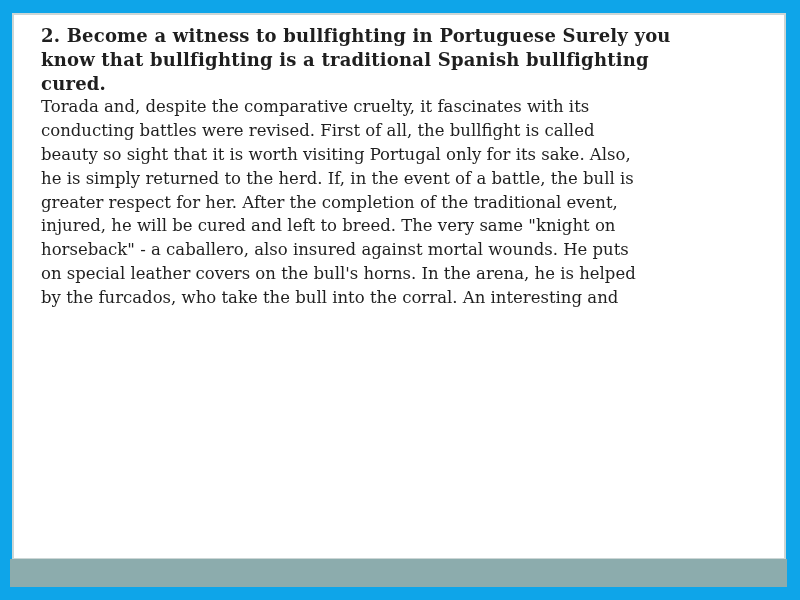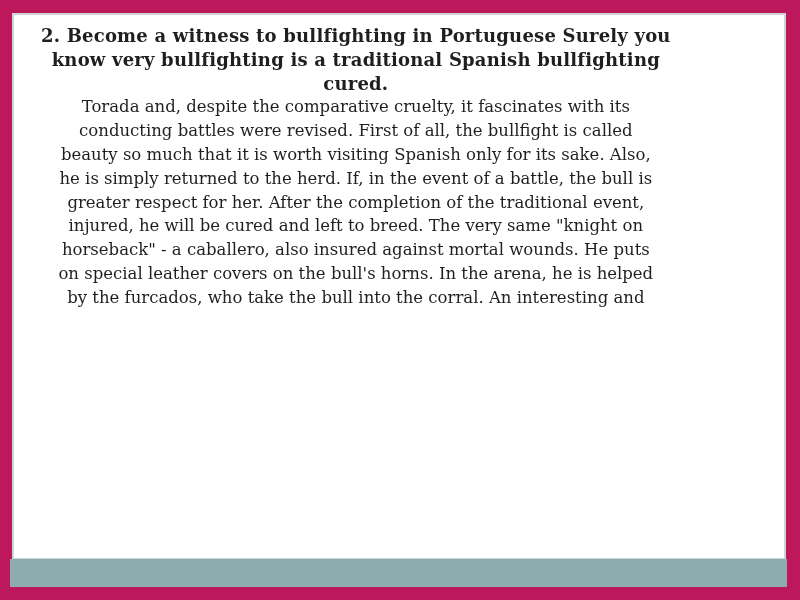--- a/index.html
+++ b/index.html
@@ -4,24 +4,23 @@
 <style>
   html, body {
     margin: 0;
     padding: 0;
     background: #ffffff;
   }
   .slide-canvas {
     position: relative;
     width: 800px;
     height: 600px;
-    background: #be185d;
+    background: #0ea5e9;
     overflow: hidden;
     font-family: "DejaVu Serif", "Liberation Serif", serif;
-    text-align: center;
   }
   .content-frame {
     position: absolute;
     left: 12px;
     top: 13px;
     width: 770px;
     height: 543px;
     border: 2px solid #ccd6d5;
     background: #ffffff;
     box-sizing: content-box;
@@ -55,27 +54,27 @@
   }
 </style>
 </head>
 <body>
 
 <div class="slide-canvas">
   <div class="content-frame">
     <div class="text-block">
       <div>
         <div class="heading-line">2. Become a witness to bullfighting in Portuguese Surely you</div>
-        <div class="heading-line">know very bullfighting is a traditional Spanish bullfighting</div>
+        <div class="heading-line">know that bullfighting is a traditional Spanish bullfighting</div>
         <div class="heading-line">cured.</div>
       </div>
       <div>
         <div class="body-line">Torada and, despite the comparative cruelty, it fascinates with its</div>
         <div class="body-line">conducting battles were revised. First of all, the bullfight is called</div>
-        <div class="body-line">beauty so much that it is worth visiting Spanish only for its sake. Also,</div>
+        <div class="body-line">beauty so sight that it is worth visiting Portugal only for its sake. Also,</div>
         <div class="body-line">he is simply returned to the herd. If, in the event of a battle, the bull is</div>
         <div class="body-line">greater respect for her. After the completion of the traditional event,</div>
         <div class="body-line">injured, he will be cured and left to breed. The very same "knight on</div>
         <div class="body-line">horseback" - a caballero, also insured against mortal wounds. He puts</div>
         <div class="body-line">on special leather covers on the bull's horns. In the arena, he is helped</div>
         <div class="body-line">by the furcados, who take the bull into the corral. An interesting and</div>
       </div>
     </div>
   </div>
   <div class="bottom-accent-bar"></div>

